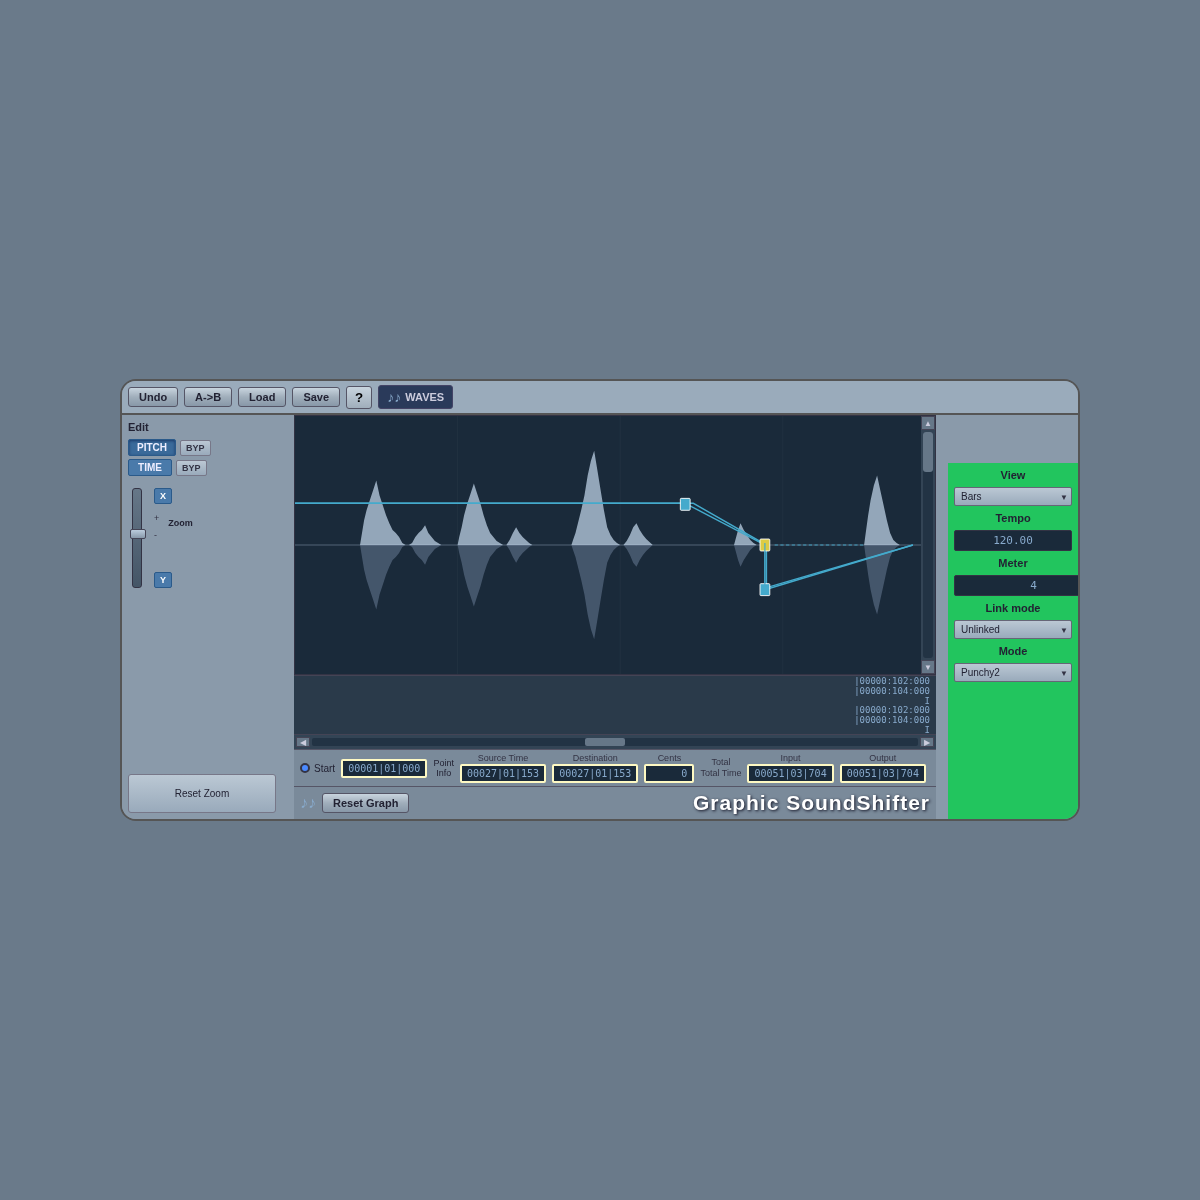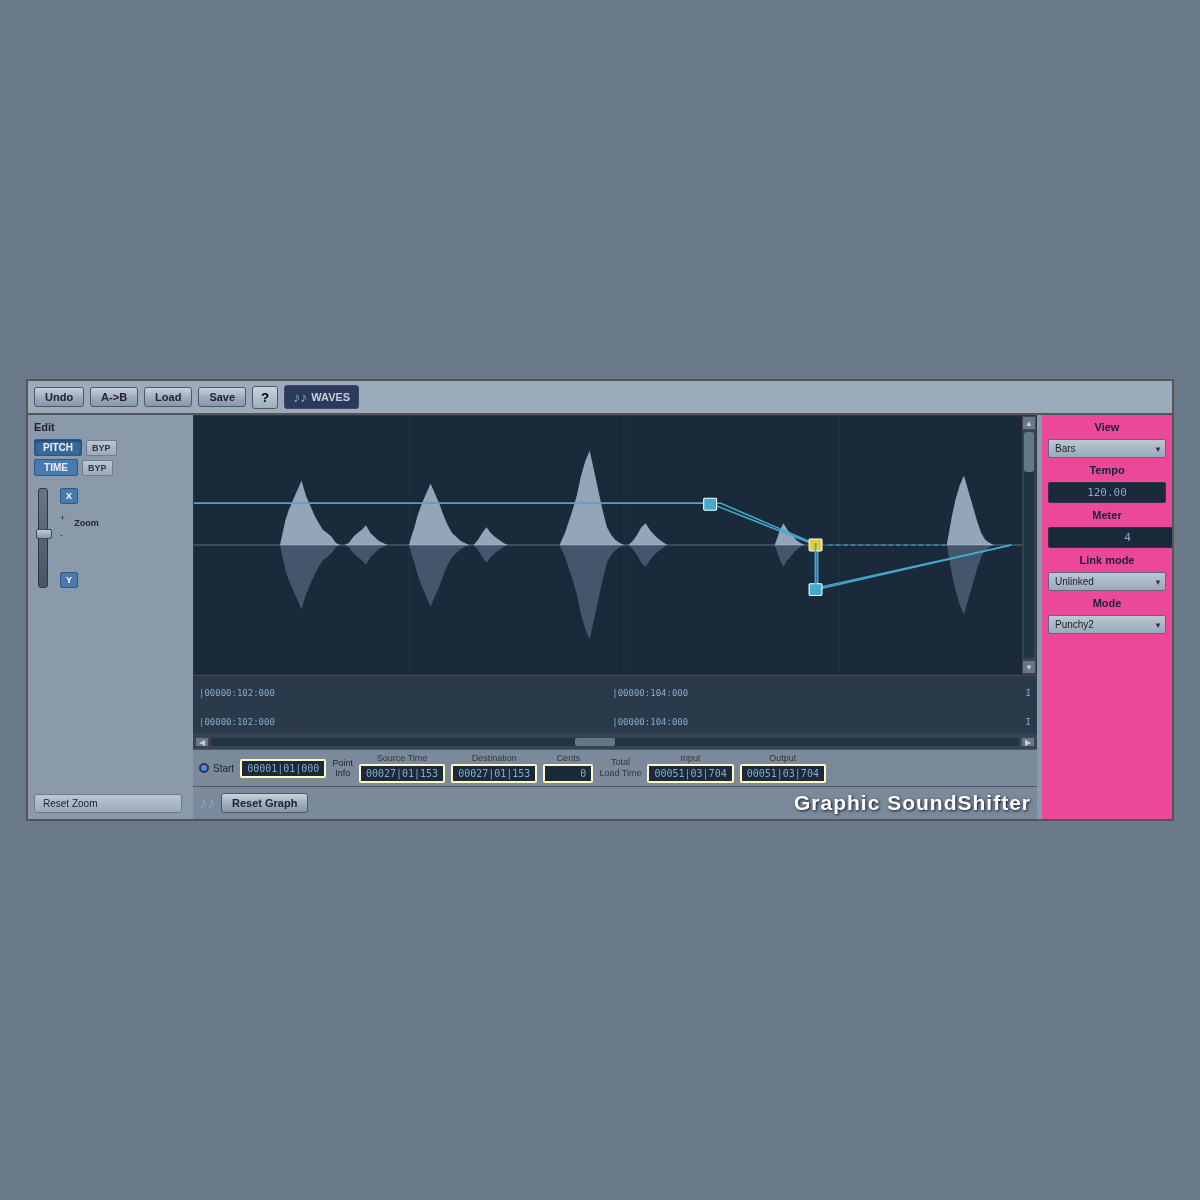--- a/index.html
+++ b/index.html
@@ -6,24 +6,24 @@
     body {
       background: #6a7a8a;
       display: flex;
       justify-content: center;
       align-items: center;
       min-height: 1200px;
       font-family: Arial, sans-serif;
       font-size: 11px;
     }
     .plugin-window {
-      width: 1148px;
+      width: 960px;
       background: #8a9aaa;
       border: 2px solid #555;
-      border-radius: 0;
+      border-radius: 16px;
       overflow: hidden;
     }
     
     .top-bar {
       background: #9aabbb;
       display: flex;
       align-items: center;
       padding: 4px 6px;
       gap: 6px;
       border-bottom: 2px solid #555;
@@ -64,21 +64,21 @@
       background: linear-gradient(180deg, #c8d4de 0%, #a0aebb 100%);
       border: 1px solid #556;
       border-radius: 3px;
       padding: 3px 8px;
       font-weight: bold;
       cursor: pointer;
     }
     
     .main-area {
       display: flex;
-      gap: 5px;
+      gap: 12px;
     }
     
     .left-controls {
       width: 160px;
       background: #8a9aaa;
       padding: 6px;
       display: flex;
       flex-direction: column;
       gap: 4px;
     }
@@ -186,26 +186,26 @@
       font-weight: bold;
       padding: 2px 5px;
       border-radius: 2px;
       cursor: pointer;
       margin-top: 20px;
     }
     .reset-zoom-btn {
       background: linear-gradient(180deg, #bbc8d4 0%, #99aabb 100%);
       border: 1px solid #778;
       border-radius: 3px;
-      padding: 3px 8px;
+      padding: 13px 8px;
       font-size: 10px;
       color: #223;
       cursor: pointer;
       margin-top: 4px;
-      text-align: left;
+      text-align: center;
     }
     
     .center-area {
       flex: 1;
       display: flex;
       flex-direction: column;
     }
     .waveform-container {
       background: #1a2a3a;
       position: relative;
@@ -249,26 +249,27 @@
       height: 40px;
       background: #667788;
       border-radius: 3px;
     }
     
     .timeline-ruler {
       background: #2a3a4a;
       height: 30px;
       border-top: 1px solid #445;
       display: flex;
-      align-items: flex-start;
-      padding: 12px 6px;
+      align-items: flex-end;
+      padding: 0 6px;
       font-size: 9px;
       color: #88aacc;
       position: relative;
       justify-content: space-between;
+      flex-direction: column;
     }
     .ruler-label { font-size: 9px; color: #88aacc; font-family: monospace; }
     
     .h-scrollbar {
       background: #334455;
       height: 14px;
       display: flex;
       align-items: center;
       gap: 2px;
       padding: 0 2px;
@@ -372,25 +373,26 @@
     .app-name {
       color: #ffffff;
       font-size: 21px;
       font-weight: bold;
       text-shadow: 1px 1px 3px #112;
       letter-spacing: 1px;
     }
     
     .right-panel {
       width: 130px;
-      background: #ec4899;
+      background: #22c55e;
       padding: 6px;
       display: flex;
       flex-direction: column;
       gap: 6px;
+      margin-top: 48px;
     }
     .panel-label {
       font-size: 11px;
       color: #223;
       font-weight: bold;
       text-align: center;
     }
     .dropdown-container {
       position: relative;
     }
@@ -666,21 +668,21 @@
         <div class="info-cell">
           <div class="info-header">Destination</div>
           <div class="info-value">00027|01|153</div>
         </div>
         <div class="info-cell">
           <div class="info-header">Cents</div>
           <div class="info-value small">0</div>
         </div>
         <div class="info-cell">
           <div class="info-header">Total</div>
-          <div class="info-header">Load Time</div>
+          <div class="info-header">Total Time</div>
         </div>
         <div class="info-cell">
           <div class="info-header">Input</div>
           <div class="info-value">00051|03|704</div>
         </div>
         <div class="info-cell">
           <div class="info-header">Output</div>
           <div class="info-value">00051|03|704</div>
         </div>
       </div>

